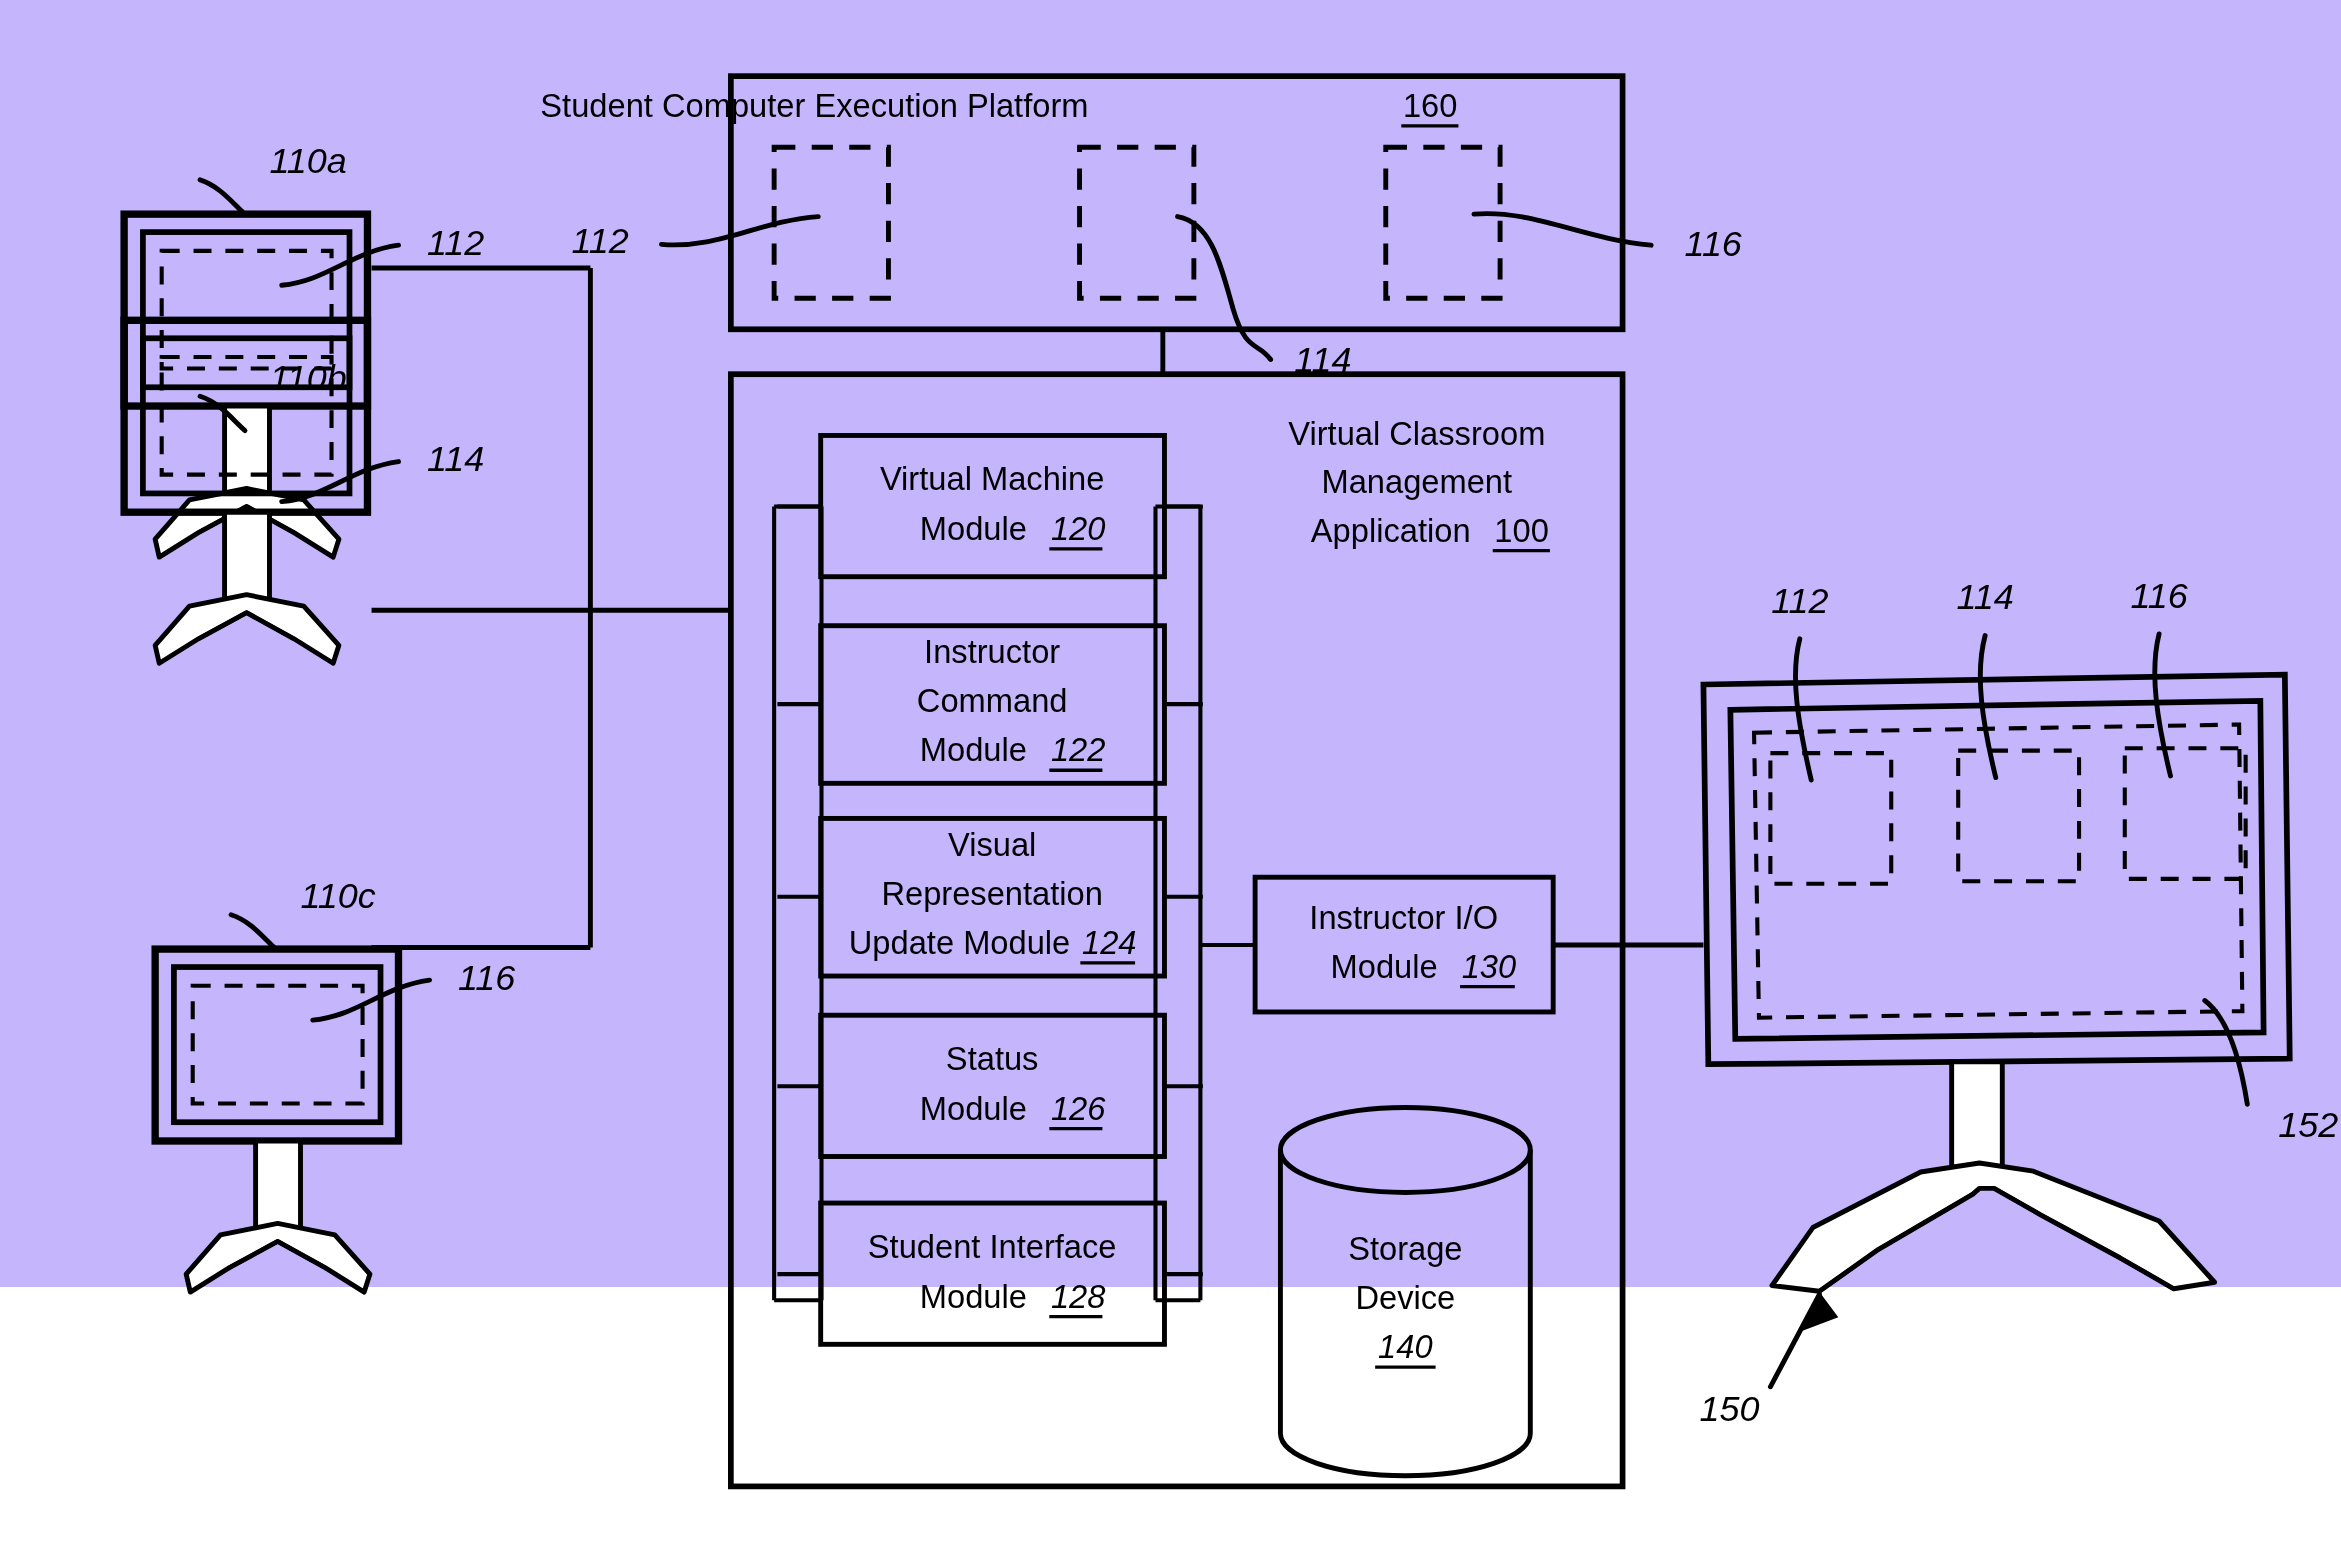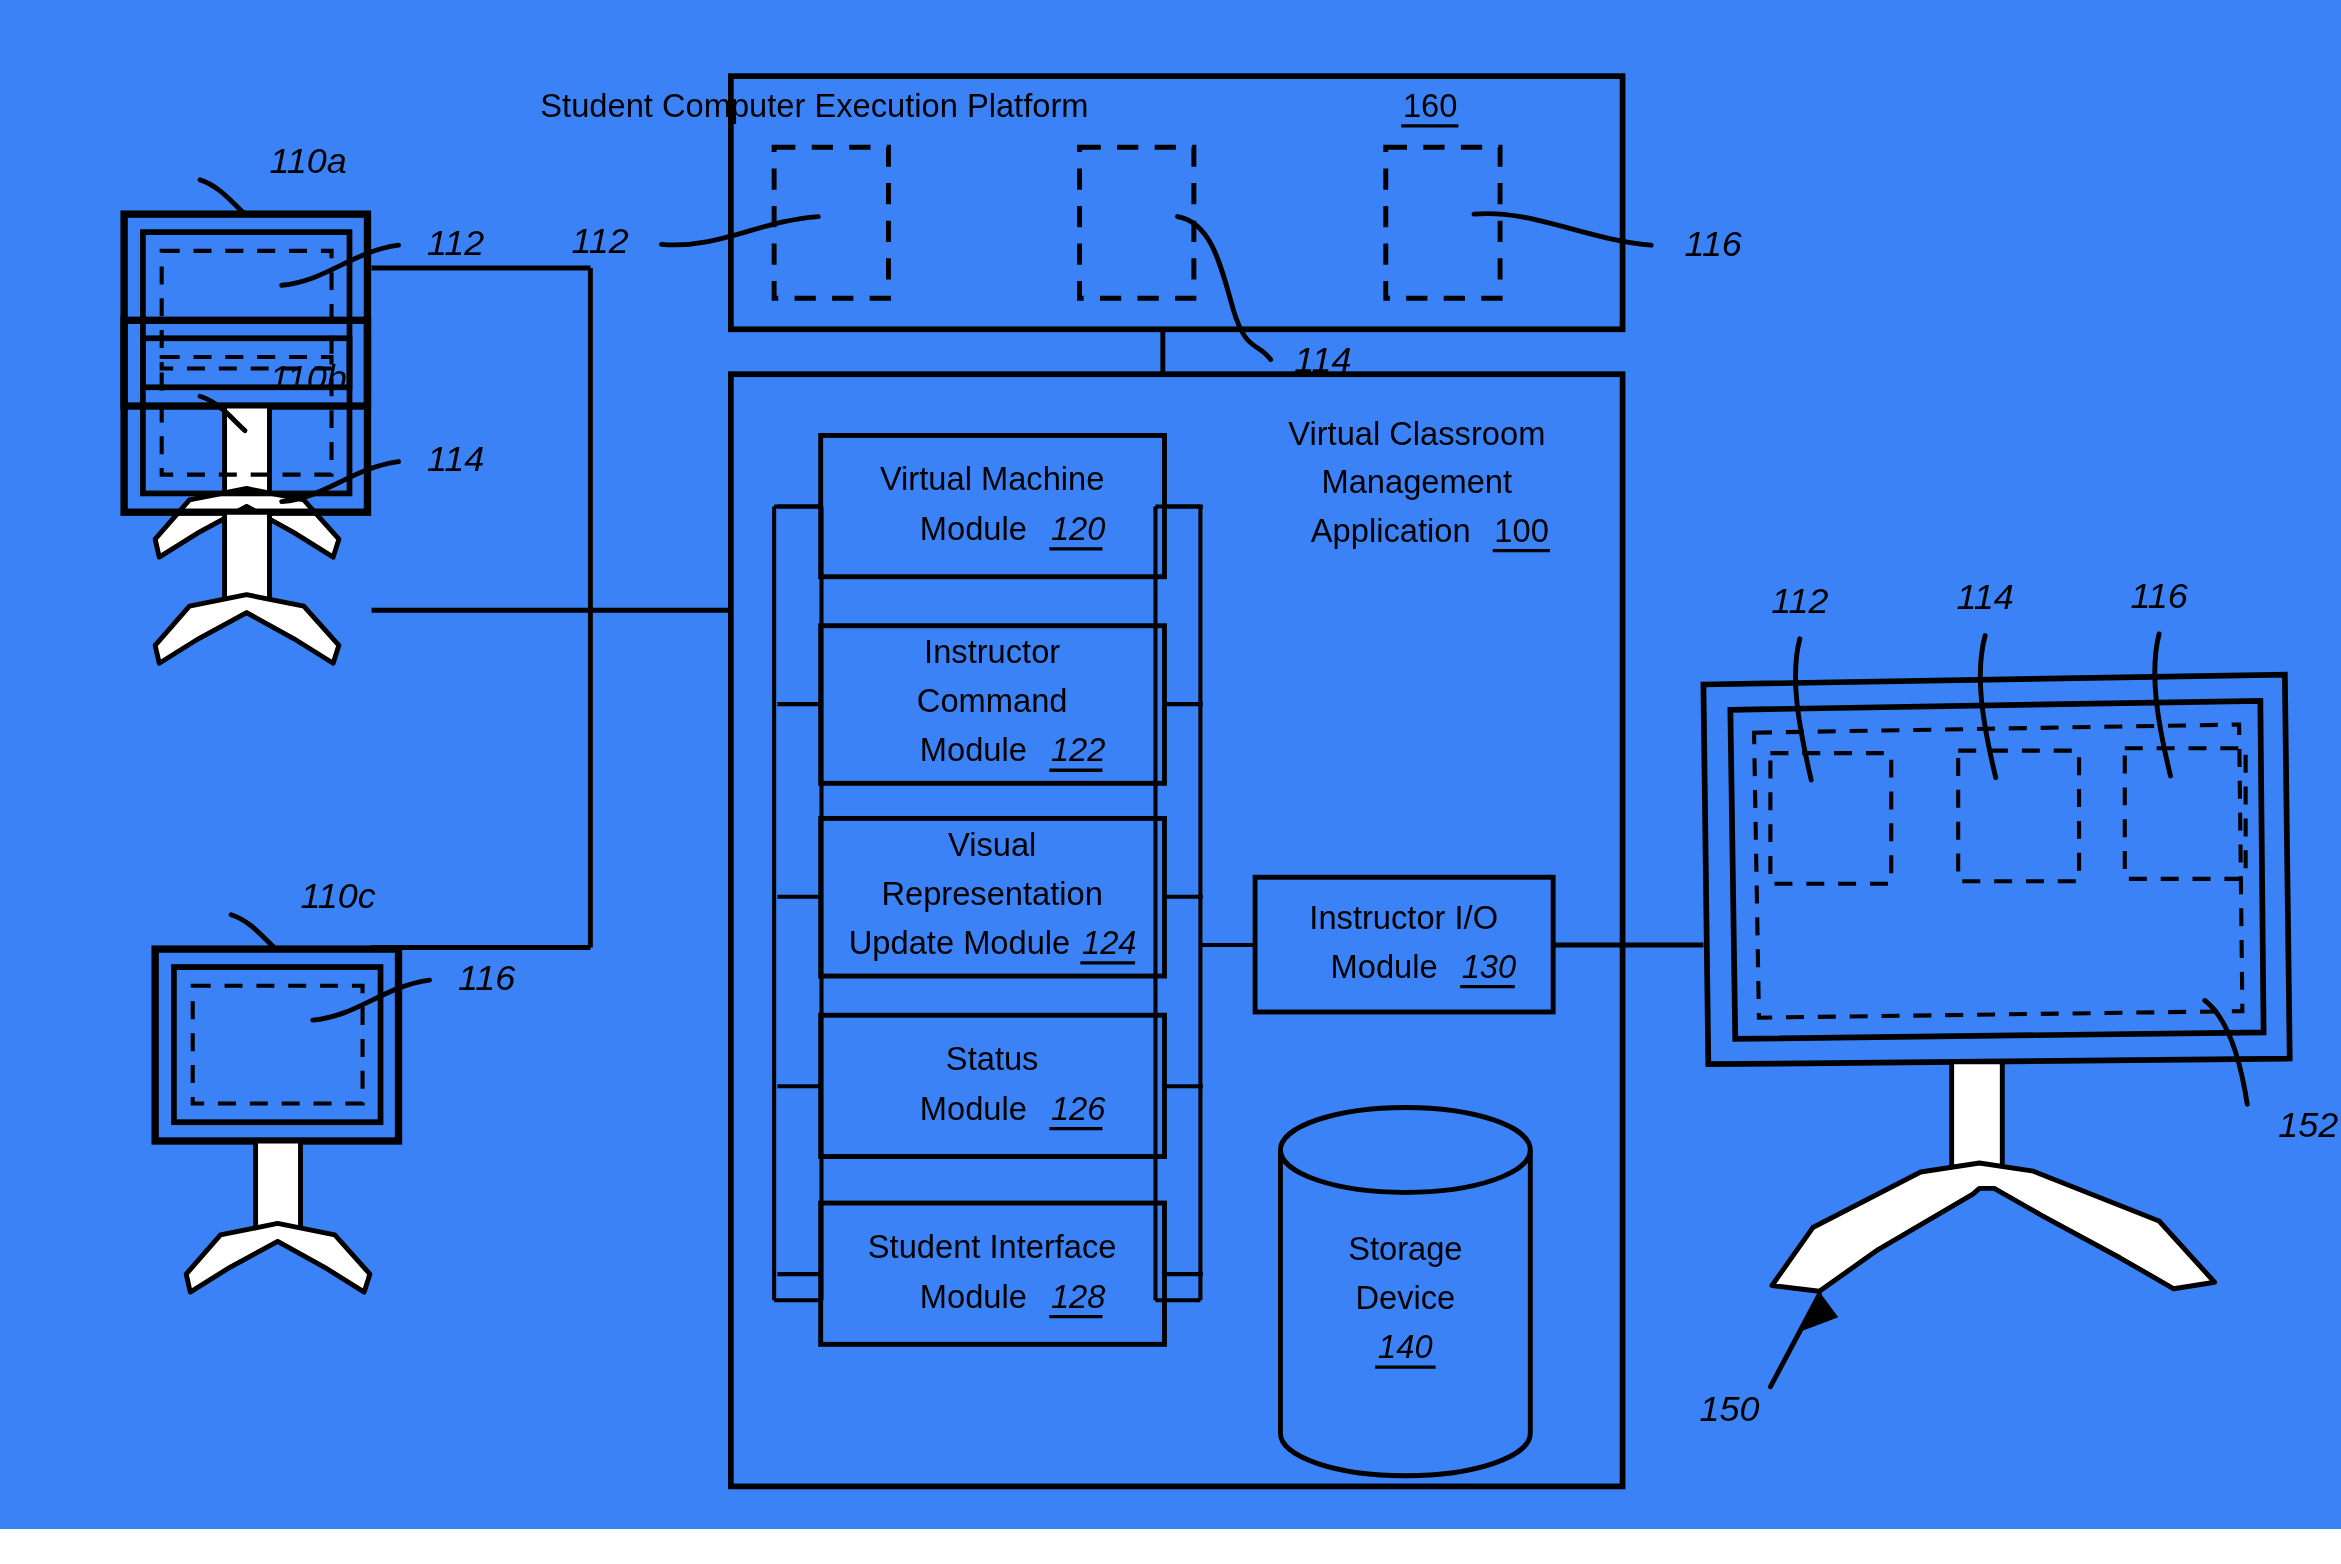--- a/index.html
+++ b/index.html
@@ -1,18 +1,18 @@
 <!DOCTYPE html>
 <html style="font-size:13px"><head>
 <meta charset="utf-8">
 <style>
   html,body{margin:0;padding:0;background:#ffffff;}
   body{width:2342px;height:1565px;overflow:hidden;
        font-family:"Liberation Sans", sans-serif;}
-  #stage{position:relative;width:2342px;height:1529px;background:#3b82f6;}
+  #stage{position:relative;width:2342px;height:1287px;background:#c4b5fd;}
   svg{display:block;}
   .ln{fill:none;stroke:#000;}
   .box{fill:none;stroke:#000;stroke-width:7;}
   .boxthin{fill:none;stroke:#000;stroke-width:6;}
   .dash{fill:none;stroke:#000;stroke-width:6;stroke-dasharray:26 20;}
   .dash2{fill:none;stroke:#000;stroke-width:5;stroke-dasharray:22 17;}
   .wire{fill:none;stroke:#000;stroke-width:6;}
   .wire4{fill:none;stroke:#000;stroke-width:5;}
   .lead{fill:none;stroke:#000;stroke-width:6;stroke-linecap:round;}
   .cyl{fill:none;stroke:#000;stroke-width:6;}

